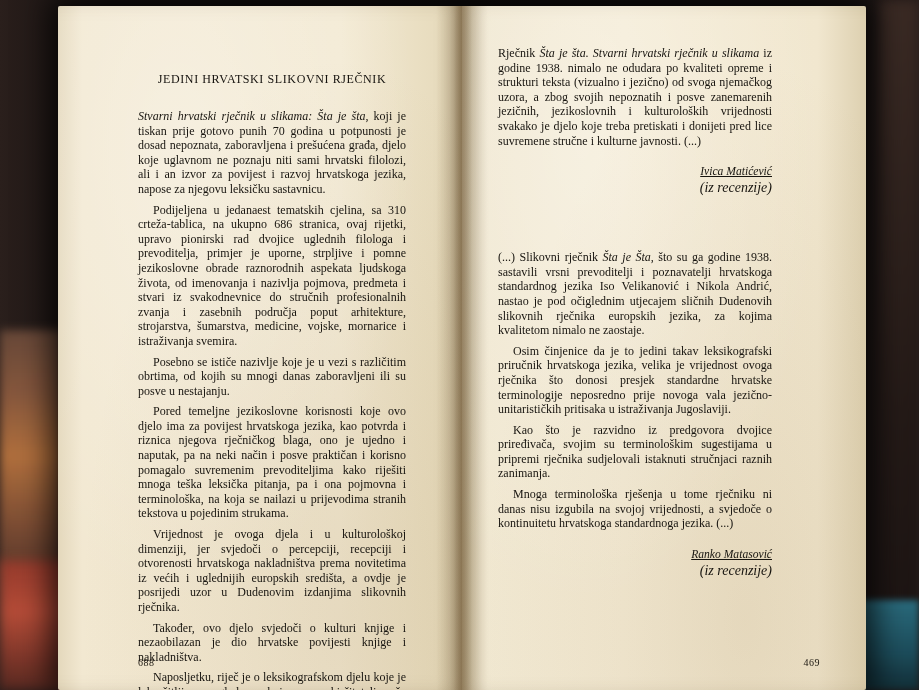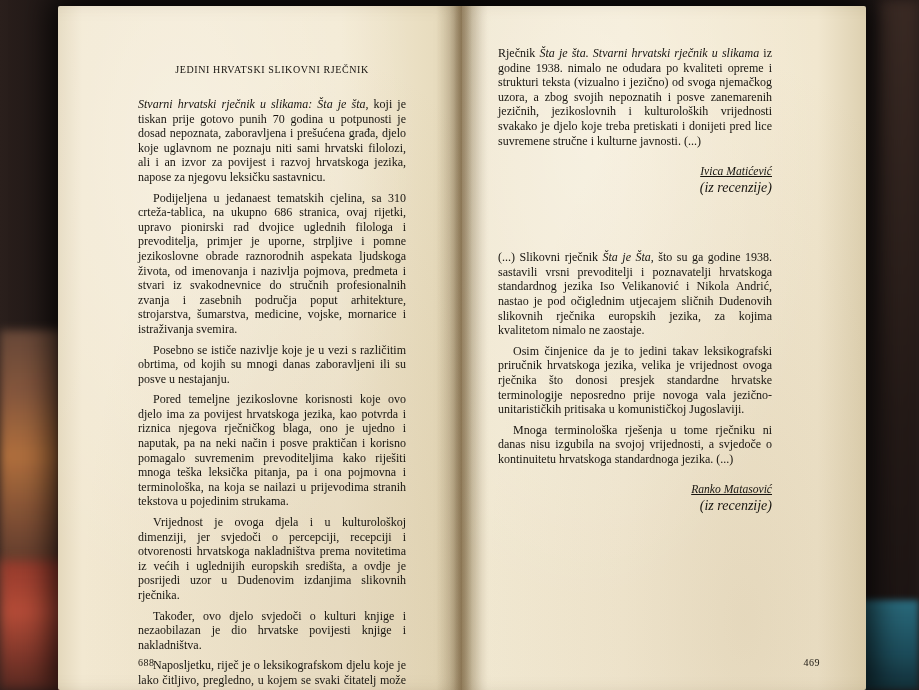--- a/index.html
+++ b/index.html
@@ -113,25 +113,25 @@
     height: 100%;
   }
   .col {
     position: absolute;
     top: 40px;
   }
   .col-left  { left: 80px; width: 268px; }
   .col-right { left: 36px; width: 274px; }
 
   h1.title {
-    font-size: 10px;
+    font-size: 12px;
     font-weight: normal;
     letter-spacing: .6px;
     text-align: center;
-    margin: 18px 0 22px 0;
+    margin: 26px 0 22px 0;
     color: #15120e;
   }
 
   p.para {
     margin: 0 0 6px 0;
     font-size: 12px;
     line-height: 14.6px;
     text-align: justify;
     text-indent: 15px;
     color: #17140f;
@@ -213,21 +213,22 @@
           <p class="para first">Rječnik <i>Šta je šta. Stvarni hrvatski rječnik u slikama</i> iz godine 1938. nimalo ne odudara po kvaliteti opreme i strukturi teksta (vizualno i jezično) od svoga njemačkog uzora, a zbog svojih nepoznatih i posve zanemarenih jezičnih, jezikoslovnih i kulturoloških vrijednosti svakako je djelo koje treba pretiskati i donijeti pred lice suvremene stručne i kulturne javnosti. (...)</p>
 
           <div class="sig">
             <div class="name">Ivica Matićević</div>
             <div class="src">(iz recenzije)</div>
           </div>
 
           <div class="block-gap"></div>
 
           <p class="para first">(...) Slikovni rječnik <i>Šta je Šta</i>, što su ga  godine 1938. sastavili vrsni prevoditelji i poznavatelji hrvatskoga standardnog jezika Iso Velikanović i Nikola Andrić, nastao je pod očiglednim utjecajem sličnih Dudenovih slikovnih rječnika europskih jezika, za kojima kvalitetom nimalo ne zaostaje.</p>
-          <p class="para">Osim činjenice da je to jedini takav leksikografski priručnik hrvatskoga jezika, velika je vrijednost ovoga rječnika što donosi presjek standardne hrvatske terminologije neposredno prije novoga vala jezično-unitarističkih pritisaka u komunističkoj Jugoslaviji.</p>
+          <p class="para">Osim činjenice da je to jedini takav leksikografski priručnik hrvatskoga jezika, velika je vrijednost ovoga rječnika što donosi presjek standardne hrvatske terminologije neposredno prije novoga vala jezično-unitarističkih pritisaka u istraživanja Jugoslaviji.</p>
+          <p class="para">Kao što je razvidno iz predgovora dvojice priređivača, svojim su terminološkim sugestijama u pripremi rječnika sudjelovali istaknuti stručnjaci raznih zanimanja.</p>
           <p class="para">Mnoga terminološka rješenja u tome rječniku ni danas nisu izgubila na svojoj vrijednosti, a svjedoče o kontinuitetu hrvatskoga standardnoga jezika. (...)</p>
 
           <div class="sig">
             <div class="name">Ranko Matasović</div>
             <div class="src">(iz recenzije)</div>
           </div>
         </div>
         <div class="folio folio-right">469</div>
       </div>
       <div class="page-edge-shadow-right"></div>

